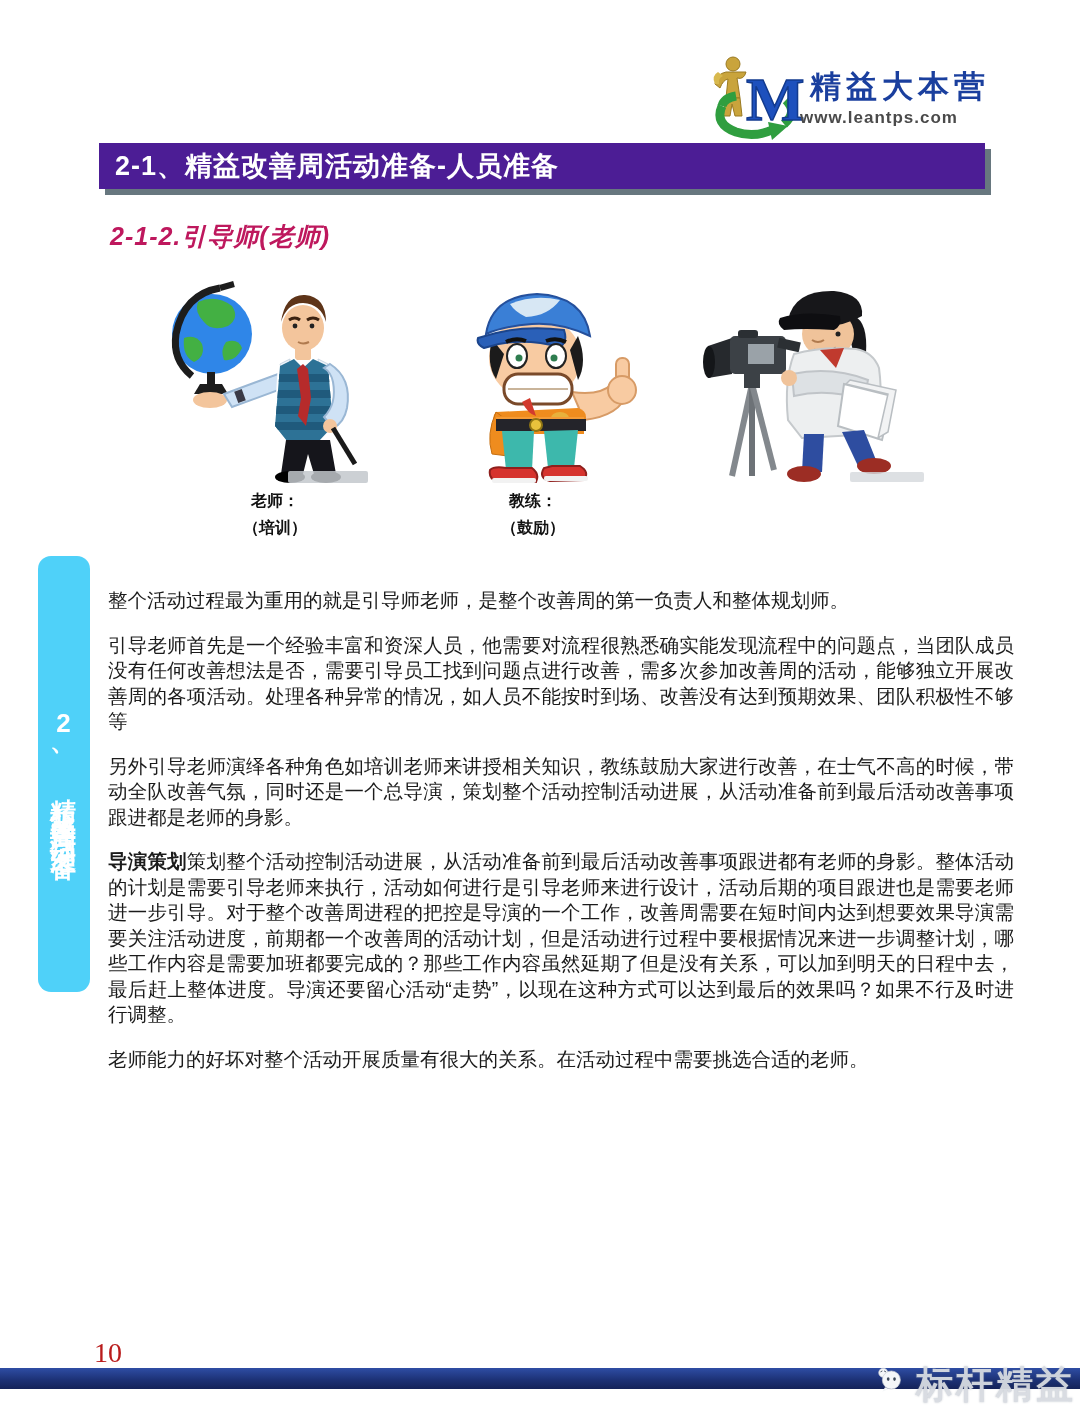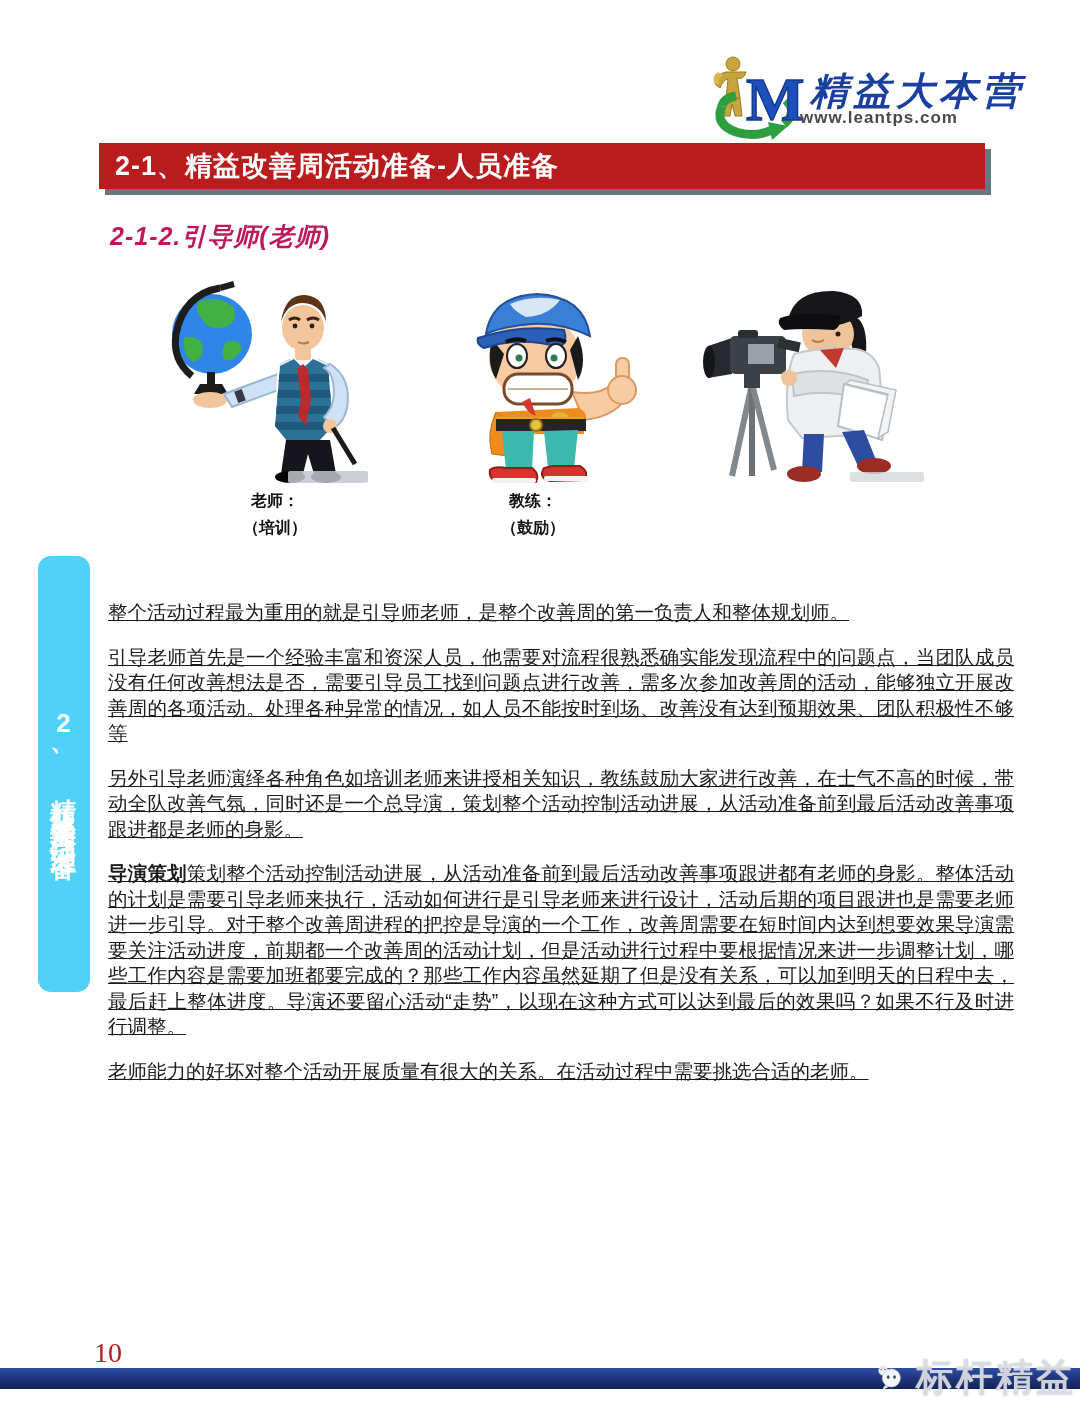--- a/index.html
+++ b/index.html
@@ -2,53 +2,53 @@
 <html><head>
 <meta charset="utf-8">
 <style>
   html,body{margin:0;padding:0;}
   body{font-family:"Liberation Sans","DejaVu Sans",sans-serif;background:#ffffff;}
   .page{position:relative;width:1080px;height:1426px;background:#ffffff;overflow:hidden;}
 
   
   .logo{position:absolute;left:688px;top:52px;width:300px;height:88px;}
   .logo-art{position:absolute;left:18px;top:2px;}
-  .logo-brand{position:absolute;left:122px;top:14px;font-size:38px;font-weight:bold;font-style:italic;
+  .logo-brand{position:absolute;left:122px;top:14px;font-size:31px;font-weight:bold;
     color:#1a3f9e;letter-spacing:5px;white-space:nowrap;}
   .logo-site{position:absolute;left:112px;top:56px;font-size:17px;font-weight:bold;color:#4a4a4a;letter-spacing:1px;text-align:center;}
 
   
-  .header-bar{position:absolute;left:99px;top:143px;width:886px;height:46px;background:#b91c1c;
+  .header-bar{position:absolute;left:99px;top:143px;width:886px;height:46px;background:#4c1d95;
     box-shadow:6px 6px 0 #67777f;display:flex;align-items:center;}
   .header-title{color:#ffffff;font-size:27px;font-weight:bold;padding-left:16px;letter-spacing:1px;white-space:nowrap;}
 
   .subtitle{position:absolute;left:110px;top:220px;font-size:25px;font-weight:bold;font-style:italic;color:#be185d;letter-spacing:1px;}
 
   
   .illus{position:absolute;}
   .role-label{position:absolute;top:487px;text-align:center;font-weight:bold;font-size:16px;line-height:27px;color:#111;}
 
   
   .sidebar{position:absolute;left:38px;top:556px;width:52px;height:436px;background:#4FD1F9;border-radius:13px;
     display:flex;align-items:center;justify-content:center;}
   .sidebar-text{writing-mode:vertical-rl;text-orientation:upright;color:#ffffff;font-weight:bold;
     font-size:26px;letter-spacing:7px;white-space:nowrap;}
 
   
   .body-text{position:absolute;left:108px;top:584px;width:906px;font-size:19.5px;line-height:25.5px;
     color:#1b1b1b;text-align:justify;}
-  .para{margin:16px 0 19px 0;text-decoration:underline;}
+  .para{margin:4px 0 19px 0;}
   .para b{font-weight:bold;}
 
   
   .footer-bar{position:absolute;left:0;top:1368px;width:1080px;height:21px;
     background:linear-gradient(180deg,#2e4da4 0%,#1d3277 55%,#142359 100%);}
   .page-number{position:absolute;left:94px;top:1337px;font-family:"Liberation Serif","DejaVu Serif",serif;
     font-size:28px;color:#b91c1c;}
-  .watermark{position:absolute;left:876px;top:1346px;width:200px;height:64px;display:flex;align-items:center;gap:12px;}
+  .watermark{position:absolute;left:876px;top:1346px;width:200px;height:64px;display:flex;align-items:flex-end;gap:12px;}
   .watermark-text{font-size:37px;font-weight:bold;color:#d7dbe1;letter-spacing:3px;opacity:0.95;
     text-shadow:0 0 2px rgba(120,130,145,.5);white-space:nowrap;}
 </style>
 </head>
 <body>
 
 <div class="page">
 
   <div class="logo">
     <svg class="logo-art" width="105" height="88" viewBox="0 0 105 88">

